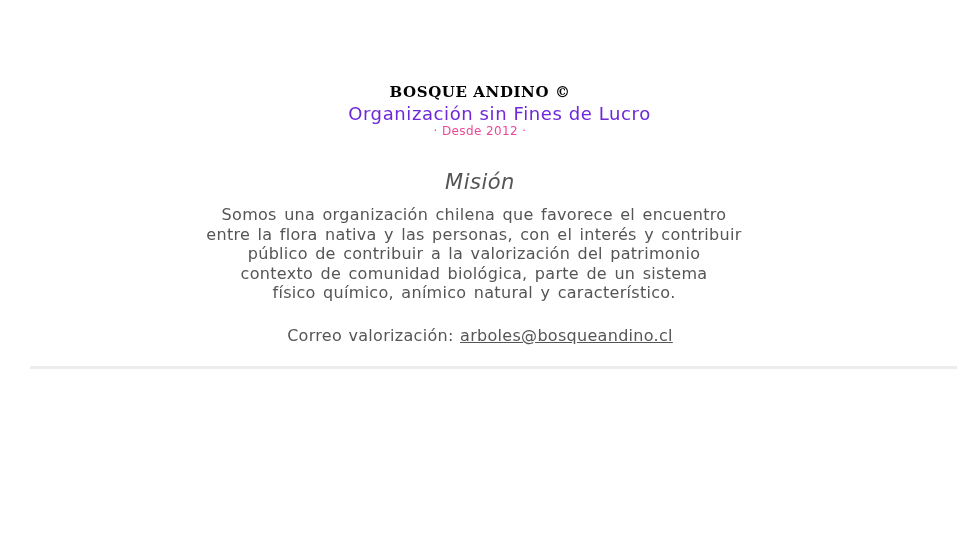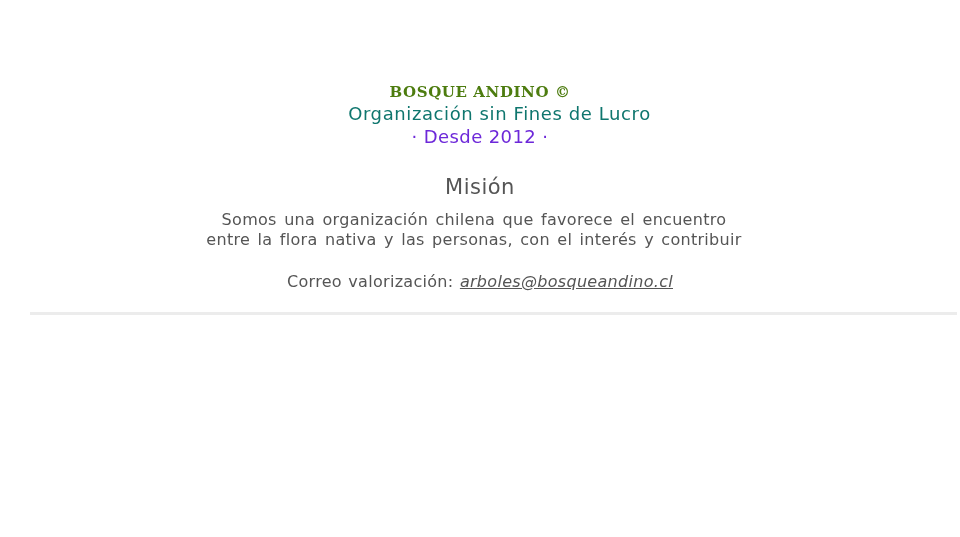--- a/index.html
+++ b/index.html
@@ -19,44 +19,44 @@
   }
   .header {
     padding-top: 84px;
   }
   .brand-title {
     font-family: "DejaVu Serif", "Liberation Serif", serif;
     font-weight: 700;
     font-size: 15px;
     line-height: 16px;
     letter-spacing: 0.6px;
-    color: #4d7c0f;
+    color: #000000;
   }
   .brand-subtitle {
     margin-top: 4px;
     font-size: 18px;
     line-height: 20px;
     letter-spacing: 0.6px;
-    color: #0f766e;
+    color: #6d28d9;
     padding-left: 39px;
   }
   .brand-tagline {
-    margin-top: 5px;
-    font-size: 18px;
+    font-size: 12px;
     line-height: 15px;
     letter-spacing: 0.4px;
-    color: #6d28d9;
+    color: #ec4899;
   }
   .mission-title {
     margin: 32px 0 0 0;
     font-size: 21px;
     line-height: 22px;
     font-weight: 400;
     letter-spacing: 0.5px;
     color: #555555;
+    font-style: italic;
   }
   .mission-text {
     margin: 12px 12px 0 0;
     font-size: 16px;
     line-height: 19.5px;
     letter-spacing: 0.3px;
     word-spacing: 2px;
     color: #555555;
   }
   .mission-text .line {
@@ -69,21 +69,20 @@
     line-height: 18px;
     letter-spacing: 0.3px;
     word-spacing: 1px;
     color: #555555;
     white-space: pre-wrap;
   }
   .email-link {
     color: #555555;
     text-decoration: underline;
     cursor: pointer;
-    font-style: italic;
   }
   .footer-divider {
     border: none;
     height: 3px;
     background: #ececec;
     margin: 21px 3px 0 30px;
   }
 </style>
 </head>
 <body>
@@ -95,20 +94,23 @@
     <div class="brand-subtitle">Organización sin Fines de Lucro</div>
     <div class="brand-tagline">· Desde 2012 ·</div>
   </header>
 
   <section>
     <h1 class="mission-title">Misión</h1>
 
     <p class="mission-text">
       <span class="line">Somos una organización chilena que favorece el encuentro</span>
       <span class="line">entre la flora nativa y las personas, con el interés y contribuir</span>
+      <span class="line">público de contribuir a la valorización del patrimonio</span>
+      <span class="line">contexto de comunidad biológica, parte de un sistema</span>
+      <span class="line">físico químico, anímico natural y característico.</span>
     </p>
 
     <p class="contact-line"><span>Correo valorización: </span><a class="email-link" href="#">arboles@bosqueandino.cl</a></p>
   </section>
 
   <hr class="footer-divider">
 
 </div>
 
 </body></html>

